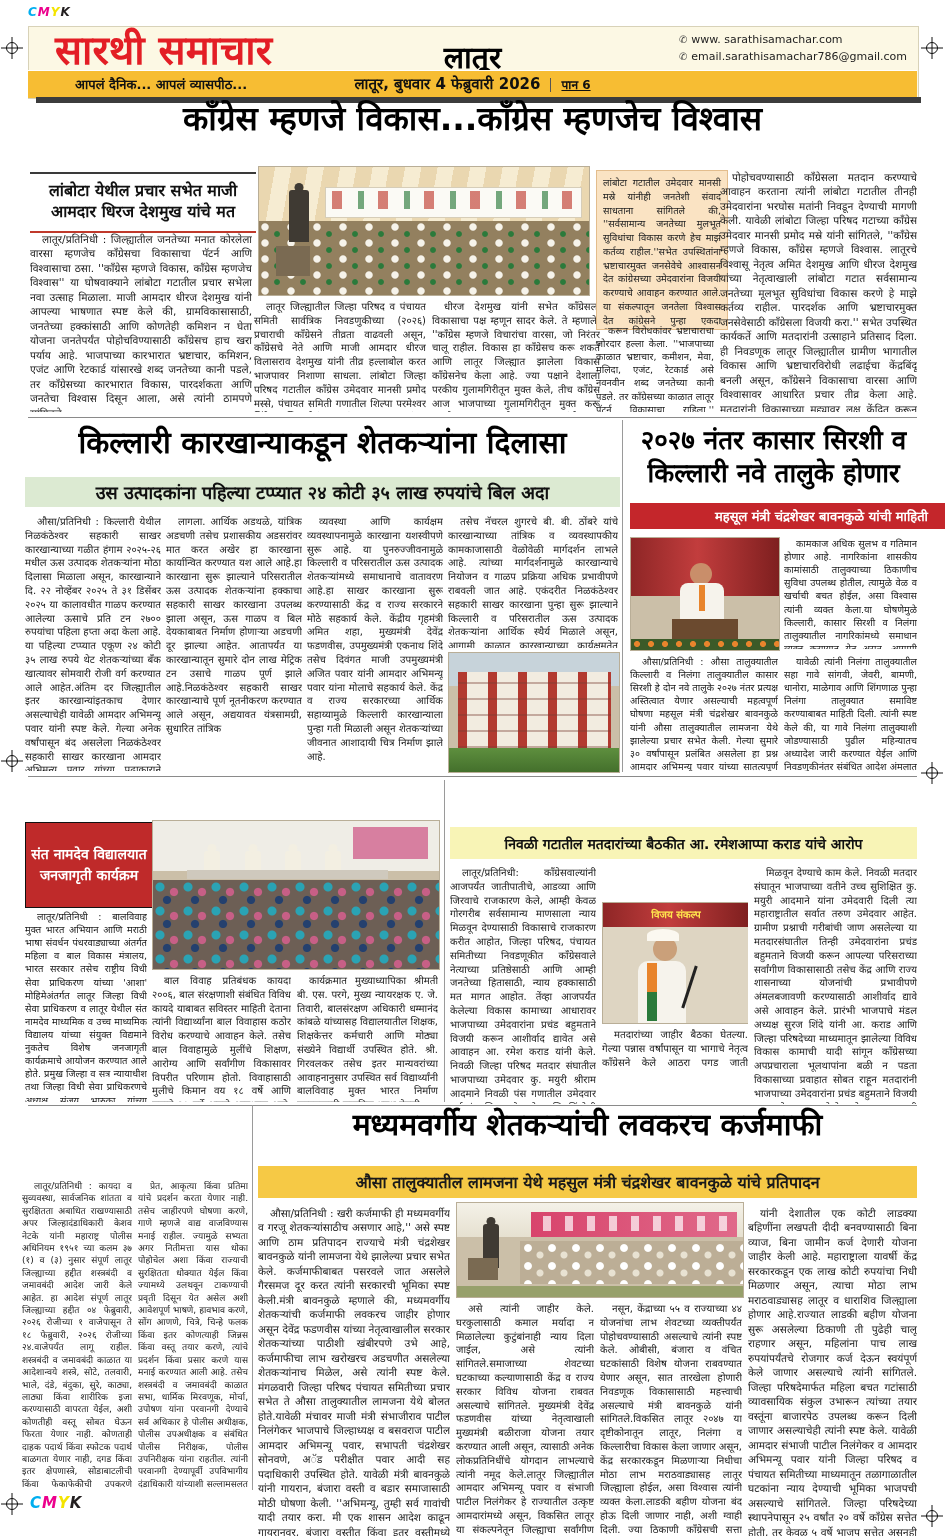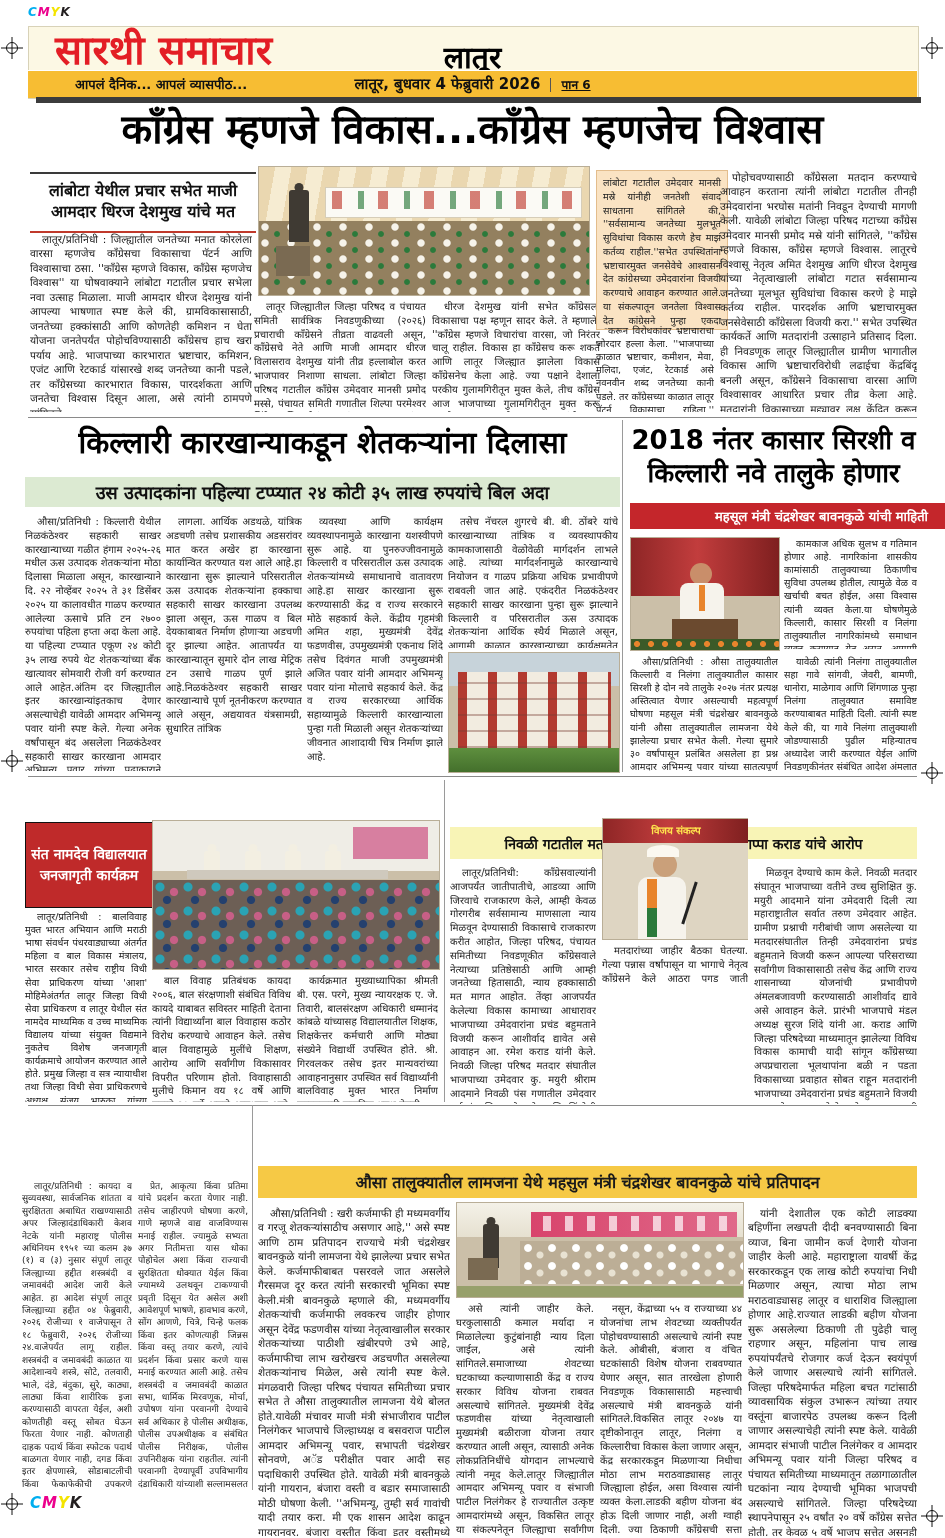--- a/index.html
+++ b/index.html
@@ -100,28 +100,32 @@
         <line x1="11" y1="0" x2="11" y2="22" stroke="#111"></line>
         <line x1="0" y1="11" x2="22" y2="11" stroke="#111"></line>
       </svg></div>
   <div class="cmyk" style="left:30px;top:1494px;font-size:15px;">
     <span class="cl-c">C</span><span class="cl-m">M</span><span class="cl-y">Y</span><span class="cl-k">K</span>
   </div>
 
   <div class="band"></div>
   <div class="paper-name">सारथी समाचार</div>
   <div class="edition">लातूर</div>
+  <div class="contacts">
+    <div><span class="ic">✆</span><span>www. sarathisamachar.com</span></div>
+    <div><span class="ic">✆</span><span>email.sarathisamachar786@gmail.com</span></div>
+  </div>
   <div class="ybar"></div>
   <div class="tagline">आपलं दैनिक... आपलं व्यासपीठ...</div>
   <div class="dateline">
     <span>लातूर, बुधवार 4 फेब्रुवारी 2026</span><span class="pg">पान 6</span>
   </div>
   <div class="band-shadow"></div>
 
-  <div class="hl" style="left:30px;top:107px;width:885px;font-size:40px;">काँग्रेस म्हणजे विकास...काँग्रेस म्हणजेच विश्वास</div>
+  <div class="hl" style="left:30px;top:101px;width:885px;font-size:33px;">काँग्रेस म्हणजे विकास...काँग्रेस म्हणजेच विश्वास</div>
   <div class="lead-sub">लांबोटा येथील प्रचार सभेत माजी आमदार धिरज देशमुख यांचे मत</div>
   <div class="col" style="left:30px;top:232px;width:222px;height:180px;font-size:10.5px;">लातूर/प्रतिनिधी : जिल्ह्यातील जनतेच्या मनात कोरलेला वारसा म्हणजेच काँग्रेसचा विकासाचा पॅटर्न आणि विश्वासाचा ठसा. ''काँग्रेस म्हणजे विकास, काँग्रेस म्हणजेच विश्वास'' या घोषवाक्याने लांबोटा गटातील प्रचार सभेला नवा उत्साह मिळाला. माजी आमदार धीरज देशमुख यांनी आपल्या भाषणात स्पष्ट केले की, ग्रामविकासासाठी, जनतेच्या हक्कांसाठी आणि कोणतेही कमिशन न घेता योजना जनतेपर्यंत पोहोचविण्यासाठी काँग्रेसच हाच खरा पर्याय आहे. भाजपाच्या कारभारात भ्रष्टाचार, कमिशन, एजंट आणि रेटकार्ड यांसारखे शब्द जनतेच्या कानी पडले, तर काँग्रेसच्या कारभारात विकास, पारदर्शकता आणि जनतेचा विश्वास दिसून आला, असे त्यांनी ठामपणे सांगितले.</div>
 
   <div class="photo" style="left:258px;top:166px;width:330px;height:128px;">
     <div class="pfill" style="inset:0 0 55% 0;background:repeating-linear-gradient(100deg,#ead7b0 0 16px,#f6ecd2 16px 32px);"></div>
     <div class="pfill" style="left:20%;right:2%;top:16%;height:22%;background:#fbfaf5;border:1px solid #d6cdb8;"></div>
     <div class="pfill" style="left:22%;right:4%;top:19%;height:14%;background:repeating-linear-gradient(90deg,#c03c30 0 10px,transparent 10px 26px,#2b7a3b 26px 32px,transparent 32px 46px);opacity:.65;"></div>
     <div class="pfill crowd1" style="left:0;right:0;top:42%;bottom:0;"></div>
     <div class="fig dark" style="left:9%;top:18%;width:20px;height:52px;"></div>
     <div class="pfill" style="left:5%;top:62%;width:34px;height:30px;background:#7a6a52;"></div>
@@ -145,21 +149,21 @@
 
   <div class="photo" style="left:448px;top:652px;width:170px;height:119px;">
     <div class="pfill" style="inset:0 0 72% 0;background:#c7d3da;"></div>
     <div class="pfill factory" style="left:5%;right:5%;top:16%;bottom:20%;"></div>
     <div class="pfill factory-lines" style="left:5%;right:5%;top:16%;bottom:20%;"></div>
     <div class="pfill" style="left:0;right:0;bottom:0;height:20%;background:linear-gradient(#5e8f3e,#44702c);"></div>
   </div>
 
   <div class="rule-v" style="left:622px;top:420px;height:352px;"></div>
 
-  <div class="hl" style="left:630px;top:424px;width:287px;font-size:26px;line-height:1.25;">2018 नंतर कासार सिरशी व किल्लारी नवे तालुके होणार</div>
+  <div class="hl" style="left:630px;top:424px;width:287px;font-size:26px;line-height:1.25;">२०२७ नंतर कासार सिरशी व किल्लारी नवे तालुके होणार</div>
   <div class="subhead-box" style="left:630px;top:503px;width:287px;height:26px;background:#c4262b;font-size:13px;color:#fff;padding-left:48px;">महसूल मंत्री चंद्रशेखर बावनकुळे यांची माहिती</div>
 
   <div class="photo" style="left:630px;top:537px;width:148px;height:112px;">
     <div class="pfill banner-red" style="inset:0 0 48% 0;"></div>
     <div class="pfill" style="left:40%;top:22%;width:22px;height:22px;border-radius:50%;background:#c98e6a;"></div>
     <div class="pfill" style="left:33%;top:40%;width:44px;height:38px;border-radius:8px 8px 0 0;background:#f6f3ec;"></div>
     <div class="pfill" style="left:36%;top:42%;width:36px;height:26px;background:linear-gradient(90deg,transparent 42%,#e8842c 42%,#e8842c 58%,transparent 58%);"></div>
     <div class="pfill" style="left:28%;right:28%;bottom:10%;height:18%;background:#6b4a2f;"></div>
     <div class="pfill" style="left:0;right:0;bottom:0;height:10%;background-color:#3c5a28;background-image:radial-gradient(circle at 6px 5px,#e8842c 2.6px,transparent 3.4px);background-size:14px 10px;"></div>
   </div>
@@ -188,40 +192,41 @@
 
   <div class="col" style="left:25px;top:910px;width:122px;height:192px;font-size:9.5px;">लातूर/प्रतिनिधी : बालविवाह मुक्त भारत अभियान आणि मराठी भाषा संवर्धन पंधरवाड्याच्या अंतर्गत महिला व बाल विकास मंत्रालय, भारत सरकार तसेच राष्ट्रीय विधी सेवा प्राधिकरण यांच्या 'आशा' मोहिमेअंतर्गत लातूर जिल्हा विधी सेवा प्राधिकरण व लातूर येथील संत नामदेव माध्यमिक व उच्च माध्यमिक विद्यालय यांच्या संयुक्त विद्यमाने नुकतेच विशेष जनजागृती कार्यक्रमाचे आयोजन करण्यात आले होते. प्रमुख जिल्हा व सत्र न्यायाधीश तथा जिल्हा विधी सेवा प्राधिकरणचे अध्यक्ष संजय भारुका यांच्या मार्गदर्शनाखाली आयोजित या कार्यक्रमात जिल्हा विधी सेवा प्राधिकरणाचे सचिव व्यंकटेश गिरवलकर यांनी प्रमुख मार्गदर्शन केले. बाल विवाहाचे दुष्परिणाम,</div>
   <div class="col" style="left:152px;top:974px;width:139px;height:128px;">बाल विवाह प्रतिबंधक कायदा २००६, बाल संरक्षणाशी संबंधित विविध कायदे याबाबत सविस्तर माहिती देताना त्यांनी विद्यार्थ्यांना बाल विवाहास कठोर विरोध करण्याचे आवाहन केले. तसेच बाल विवाहामुळे मुलींचे शिक्षण, आरोग्य आणि सर्वांगीण विकासावर विपरीत परिणाम होतो. विवाहासाठी मुलीचे किमान वय १८ वर्षे आणि मुलाचे २१ वर्षे असणे आवश्यक आहे, असे त्यांनी सांगितले.</div>
   <div class="col" style="left:297px;top:974px;width:141px;height:128px;">कार्यक्रमात मुख्याध्यापिका श्रीमती बी. एस. परगे, मुख्य न्यायरक्षक ए. जे. तिवारी, बालसंरक्षण अधिकारी धम्मानंद कांबळे यांच्यासह विद्यालयातील शिक्षक, शिक्षकेत्तर कर्मचारी आणि मोठ्या संख्येने विद्यार्थी उपस्थित होते. श्री. गिरवलकर तसेच इतर मान्यवरांच्या आवाहनानुसार उपस्थित सर्व विद्यार्थ्यांनी बालविवाह मुक्त भारत निर्माण करण्यासाठी सामूहिक शपथ घेतली.</div>
 
   <div class="rule-v" style="left:444px;top:780px;height:322px;"></div>
 
   <div class="subhead-box" style="left:450px;top:827px;width:467px;height:32px;background:#f8f4b6;font-size:14px;color:#101010;">निवळी गटातील मतदारांच्या बैठकीत आ. रमेशआप्पा कराड यांचे आरोप</div>
 
   <div class="col" style="left:450px;top:866px;width:146px;height:238px;">लातूर/प्रतिनिधी: काँग्रेसवाल्यांनी आजपर्यंत जातीपातीचे, आडव्या आणि जिरवाचे राजकारण केले, आम्ही केवळ गोरगरीब सर्वसामान्य माणसाला न्याय मिळवून देण्यासाठी विकासाचे राजकारण करीत आहोत, जिल्हा परिषद, पंचायत समितीच्या निवडणूकीत काँग्रेसवाले नेत्याच्या प्रतिष्ठेसाठी आणि आम्ही जनतेच्या हितासाठी, न्याय हक्कासाठी मत मागत आहोत. तेंव्हा आजपर्यंत केलेल्या विकास कामाच्या आधारावर भाजपाच्या उमेदवारांना प्रचंड बहुमताने विजयी करून आशीर्वाद द्यावेत असे आवाहन आ. रमेश कराड यांनी केले. निवळी जिल्हा परिषद मतदार संघातील भाजपाच्या उमेदवार कु. मयुरी श्रीराम आदमाने निवळी पंस गणातील उमेदवार सूर्यकांत भिया सोनवणे आणि चिंचोली (ब) पंस गणातील उमेदवार रेखा श्रीकांत देशमाने यांच्या प्रचारार्थ आ. कराड यांनी निवळी, बोरगाव काळे आणि जिराळा येथे</div>
-  <div class="abs" style="left:602px;top:818px;width:146px;height:168px;overflow:hidden;">
+  <div class="abs" style="left:602px;top:902px;width:146px;height:168px;overflow:hidden;">
     <div class="inphoto">
       <div class="pfill banner-red" style="left:0;right:0;top:0;height:24px;"></div>
       <div class="photo-banner-text" style="top:0;height:24px;">विजय संकल्प</div>
       <div class="pfill" style="left:34%;top:28%;width:24px;height:24px;border-radius:50%;background:#caa07a;"></div>
       <div class="pfill" style="left:30%;top:22%;width:32px;height:12px;border-radius:50% 50% 0 0;background:#fbf8f0;"></div>
       <div class="pfill" style="left:24%;top:48%;width:48px;height:62px;border-radius:10px 10px 0 0;background:#f6f3ec;"></div>
       <div class="pfill" style="left:30%;top:50%;width:10px;height:58px;background:linear-gradient(#e8842c 50%,#2b7a3b 50%);"></div>
       <div class="pfill" style="left:58%;top:52%;width:3px;height:44px;background:#222;transform:rotate(18deg);"></div>
     </div>
     <div class="col" style="position:static;width:146px;height:112px;">मतदारांच्या जाहीर बैठका घेतल्या. गेल्या पन्नास वर्षांपासून या भागाचे नेतृत्व काँग्रेसने केले आठरा पगड जाती धर्मासाठी ग्रामीण भागाच्या विकासासाठी सत्तेच्या काळात काय केले याचा हिशोब काँग्रेसवाल्यांनी अगोदर द्यावा नंतर दुसऱ्यावर आरोप करावेत. गेल्या चार-पाच वर्षांत काँग्रेसवाल्यांपेक्षा कितीतरी पटीने विकासाची कामे केली असल्याचे सांगून आ. कराड म्हणाले की, निवळी येथील ग्रामदैवत श्री निळकंठेश्वर मंदिराच्या विकासासाठी काँग्रेसवाल्यांनी कधी पाच दहा लाख रुपये सुध्दा दिले नाहीत मात्र आम्ही तब्बल दोन कोटींचा निधी दिला असून आज काम सुरू आहे या कामासाठी आणखी तीन कोटींचा प्रस्ताव मंजुरीस्तरावर असून निवळी गावासह मतदार संघातील गावागावात लाखो नव्हे तर कोट्यावधी रुपयाचा निधी मंजूर करून विकास काय असतो हे दाखवून दिले. शासनाच्या विविध योजनेचा असंख्य गरजू लाभार्थ्यांना प्रत्यक्ष लाभ</div>
   </div>
   <div class="col" style="left:754px;top:866px;width:163px;height:238px;">मिळवून देण्याचे काम केले. निवळी मतदार संघातून भाजपाच्या वतीने उच्च सुशिक्षित कु. मयुरी आदमाने यांना उमेदवारी दिली त्या महाराष्ट्रातील सर्वात तरुण उमेदवार आहेत. ग्रामीण प्रश्नाची गरीबांची जाण असलेल्या या मतदारसंघातील तिन्ही उमेदवारांना प्रचंड बहुमताने विजयी करून आपल्या परिसराच्या सर्वांगीण विकासासाठी तसेच केंद्र आणि राज्य शासनाच्या योजनांची प्रभावीपणे अंमलबजावणी करण्यासाठी आशीर्वाद द्यावे असे आवाहन केले. प्रारंभी भाजपाचे मंडल अध्यक्ष सुरज शिंदे यांनी आ. कराड आणि जिल्हा परिषदेच्या माध्यमातून झालेल्या विविध विकास कामाची यादी सांगून काँग्रेसच्या अपप्रचाराला भूलथापांना बळी न पडता विकासाच्या प्रवाहात सोबत राहून मतदारांनी भाजपाच्या उमेदवारांना प्रचंड बहुमताने विजयी करण्याचे आवाहन केले. उमेदवार कु. मयुरी आदमाने यांनी आ. कराड यांच्या नेतृत्वात ग्रामीण भागाच्या विकासासाठी निश्चितपणे अहोरात्र मेहनत घेऊ मतदारांच्या विश्वासाला कदापि तडा जाऊ देणार नाही अशी ग्वाही दिली.</div>
 
   <div class="rule-h" style="left:28px;top:1105px;width:889px;"></div>
   <div class="rule-v" style="left:252px;top:1105px;height:385px;"></div>
 
   <div class="col" style="left:22px;top:1180px;width:110px;height:308px;font-size:9px;">लातूर/प्रतिनिधी : कायदा व सुव्यवस्था, सार्वजनिक शांतता व सुरक्षितता अबाधित राखण्यासाठी अपर जिल्हादंडाधिकारी केशव नेटके यांनी महाराष्ट्र पोलीस अधिनियम १९५१ च्या कलम ३७ (१) व (३) नुसार संपूर्ण लातूर जिल्ह्याच्या हद्दीत शस्त्रबंदी व जमावबंदी आदेश जारी केले आहेत. हा आदेश संपूर्ण लातूर जिल्ह्याच्या हद्दीत ०४ फेब्रुवारी, २०२६ रोजीच्या १ वाजेपासून ते १८ फेब्रुवारी, २०२६ रोजीच्या २४.वाजेपर्यंत लागू राहील. शस्त्रबंदी व जमावबंदी काळात या आदेशान्वये शस्त्रे, सोटे, तलवारी, भाले, दंडे, बंदुका, सुरे, काठ्या, लाठ्या किंवा शारीरिक इजा करण्यासाठी वापरता येईल, अशी कोणतीही वस्तू सोबत घेऊन फिरता येणार नाही. कोणताही दाहक पदार्थ किंवा स्फोटक पदार्थ बाळगता येणार नाही, दगड किंवा इतर क्षेपणास्त्रे, सोडाबाटलीची किंवा फेकाफेकीची उपकरणे बाळगणे किंवा जमा करणे किंवा तयार करण्यास मनाई राहील. व्यक्तींचे</div>
   <div class="col" style="left:138px;top:1180px;width:110px;height:308px;font-size:9px;">प्रेत, आकृत्या किंवा प्रतिमा यांचे प्रदर्शन करता येणार नाही. तसेच जाहीरपणे घोषणा करणे, गाणे म्हणजे वाद्य वाजविण्यास मनाई राहील. ज्यामुळे सभ्यता अगर नितीमत्ता यास धोका पोहोचेल अशा किंवा राज्याची सुरक्षितता धोक्यात येईल किंवा ज्यामध्ये उलथवून टाकण्याची प्रवृती दिसून येत असेल अशी आवेशपूर्ण भाषणे, हावभाव करणे, सोंग आणणे, चित्रे, चिन्हे फलक किंवा इतर कोणत्याही जिन्नस किंवा वस्तू तयार करणे, त्यांचे प्रदर्शन किंवा प्रसार करणे यास मनाई करण्यात आली आहे. तसेच शस्त्रबंदी व जमावबंदी काळात सभा, धार्मिक मिरवणूक, मोर्चा, उपोषण यांना परवानगी देण्याचे सर्व अधिकार हे पोलीस अधीक्षक, पोलीस उपअधीक्षक व संबंधित पोलीस निरीक्षक, पोलीस उपनिरीक्षक यांना राहतील. त्यांनी परवानगी देण्यापूर्वी उपविभागीय दंडाधिकारी यांच्याशी सल्लामसलत करून परवानगी द्यावी, असे अधिसूचनेत नमूद करण्यात आले आहे.</div>
 
+  <div class="hl" style="left:258px;top:1108px;width:659px;font-size:30px;">मध्यमवर्गीय शेतकऱ्यांची लवकरच कर्जमाफी</div>
   <div class="subhead-box" style="left:258px;top:1166px;width:659px;height:32px;background:#f6c945;font-size:16px;color:#1a1a1a;">औसा तालुक्यातील लामजना येथे महसुल मंत्री चंद्रशेखर बावनकुळे यांचे प्रतिपादन</div>
 
   <div class="col" style="left:258px;top:1206px;width:192px;height:330px;font-size:10.5px;">औसा/प्रतिनिधी : खरी कर्जमाफी ही मध्यमवर्गीय व गरजू शेतकऱ्यांसाठीच असणार आहे,'' असे स्पष्ट आणि ठाम प्रतिपादन राज्याचे मंत्री चंद्रशेखर बावनकुळे यांनी लामजना येथे झालेल्या प्रचार सभेत केले. कर्जमाफीबाबत पसरवले जात असलेले गैरसमज दूर करत त्यांनी सरकारची भूमिका स्पष्ट केली.मंत्री बावनकुळे म्हणाले की, मध्यमवर्गीय शेतकऱ्यांची कर्जमाफी लवकरच जाहीर होणार असून देवेंद्र फडणवीस यांच्या नेतृत्वाखालील सरकार शेतकऱ्यांच्या पाठीशी खंबीरपणे उभे आहे, कर्जमाफीचा लाभ खरोखरच अडचणीत असलेल्या शेतकऱ्यांनाच मिळेल, असे त्यांनी स्पष्ट केले. मंगळवारी जिल्हा परिषद पंचायत समितीच्या प्रचार सभेत ते औसा तालुक्यातील लामजना येथे बोलत होते.यावेळी मंचावर माजी मंत्री संभाजीराव पाटील निलंगेकर भाजपाचे जिल्हाध्यक्ष व बसवराज पाटील आमदार अभिमन्यू पवार, सभापती चंद्रशेखर सोनवणे, अॅड परीक्षीत पवार आदी सह पदाधिकारी उपस्थित होते. यावेळी मंत्री बावनकुळे यांनी गायरान, बंजारा वस्ती व बडार समाजासाठी मोठी घोषणा केली. ''अभिमन्यू, तुम्ही सर्व गावांची यादी तयार करा. मी एक शासन आदेश काढून गायरानवर, बंजारा वस्तीत किंवा इतर वस्तीमध्ये राहणाऱ्या सर्व कुटुंबांचे कवाले वाटप करून देण्याची जबाबदारी घेतो,''</div>
 
   <div class="photo" style="left:456px;top:1202px;width:286px;height:94px;">
     <div class="pfill" style="inset:0 0 64% 0;background:linear-gradient(#f4f1e8,#e6e0d0);"></div>
     <div class="pfill" style="left:26%;right:2%;top:10%;height:26%;background:linear-gradient(90deg,#d8446c,#e06a8a);"></div>
     <div class="pfill" style="left:30%;right:5%;top:14%;height:16%;background:repeating-linear-gradient(90deg,#fff 0 8px,transparent 8px 22px);opacity:.7;"></div>
     <div class="pfill crowd3" style="left:22%;right:0;top:40%;bottom:14%;"></div>
     <div class="fig dark" style="left:9%;top:22%;width:16px;height:44px;"></div>

